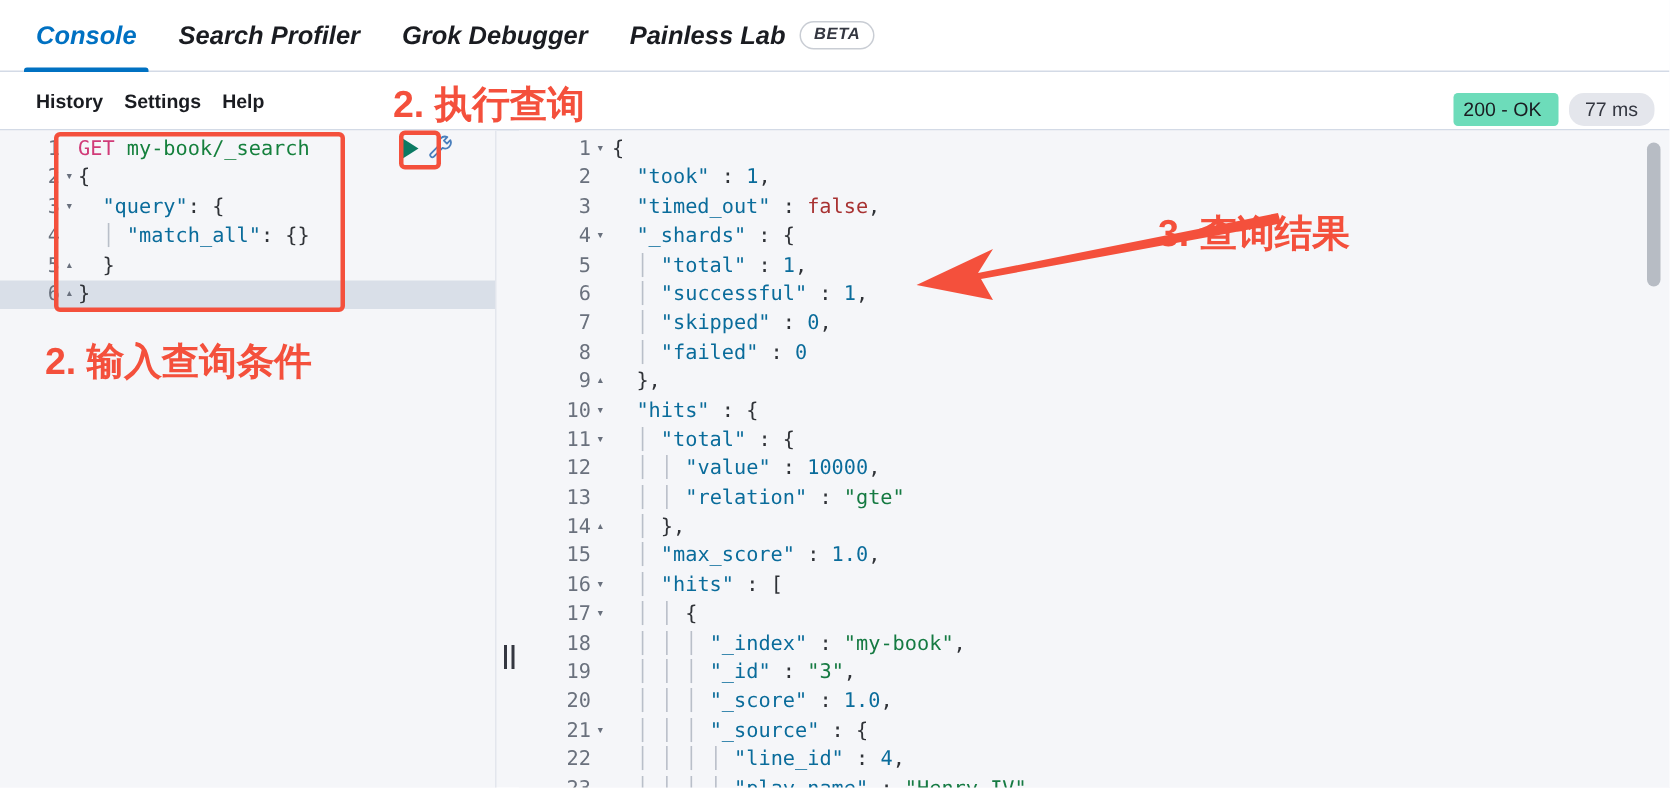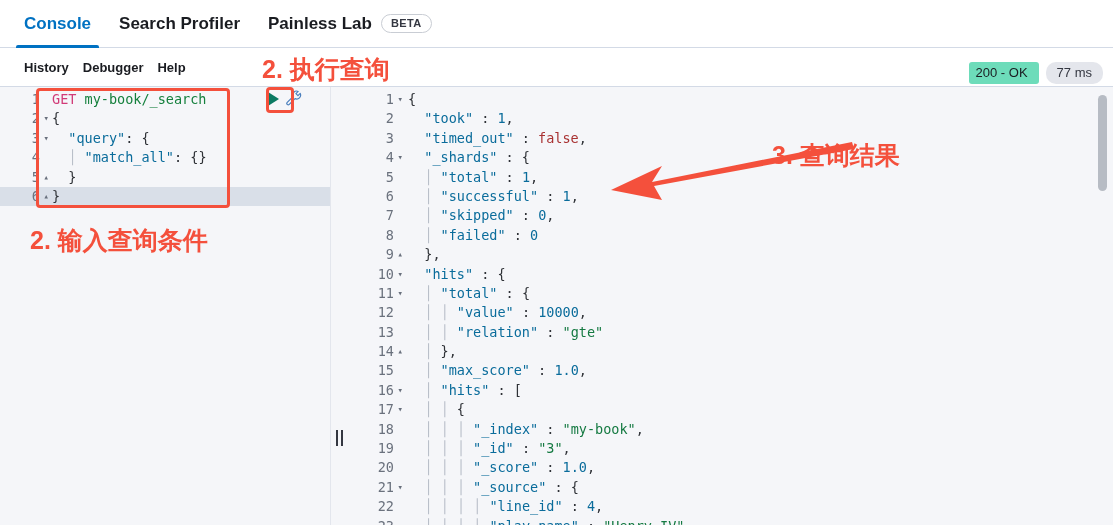--- a/index.html
+++ b/index.html
@@ -21,20 +21,21 @@
   }
   .tab {
     position: relative;
     height: 48px;
     display: flex; align-items: center;
     padding: 0 14px;
     font-size: 17px; font-weight: bold;
     color: #1a1c21;
     cursor: pointer;
     white-space: nowrap;
+    font-style: italic;
   }
   .tab.active { color: #0071c2; }
   .tab.active::after {
     content: ""; position: absolute; left: 6px; right: 6px; bottom: 0;
     height: 3px; background: #0071c2; border-radius: 2px 2px 0 0;
   }
   .beta-badge {
     margin-left: 9px;
     border: 1px solid #c9cdd4;
     border-radius: 10px;
@@ -179,28 +180,31 @@
 <div id="app">
 
   <div class="tabbar">
     <div class="tab active">
       <span>Console</span>
     </div>
     <div class="tab">
       <span>Search Profiler</span>
     </div>
     <div class="tab">
+      <span>Grok Debugger</span>
+    </div>
+    <div class="tab">
       <span>Painless Lab</span>
       <span class="beta-badge">BETA</span>
     </div>
   </div>
 
   <div class="subbar">
     <div class="subbar-link first">History</div>
-    <div class="subbar-link">Debugger</div>
+    <div class="subbar-link">Settings</div>
     <div class="subbar-link">Help</div>
   </div>
 
   <div class="status-wrap">
     <div class="status-ok" style="background: rgb(109, 220, 186);">200 - OK</div>
     <div class="status-ms" style="background: rgb(228, 230, 236); border-radius: 10px;">77 ms</div>
   </div>
 
   <div class="panes">
 

